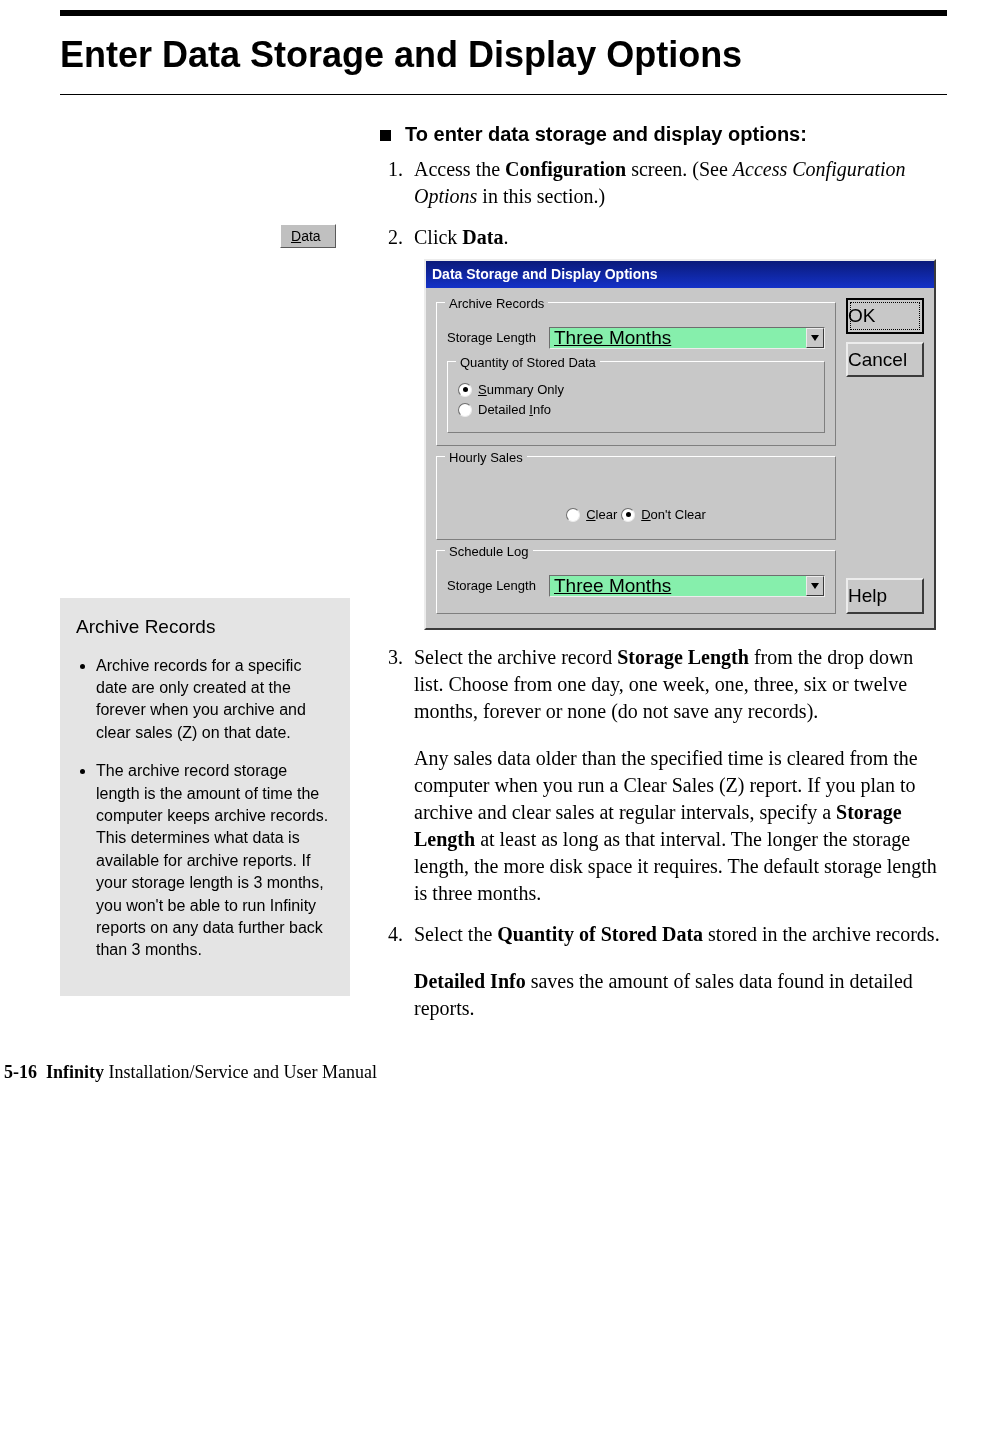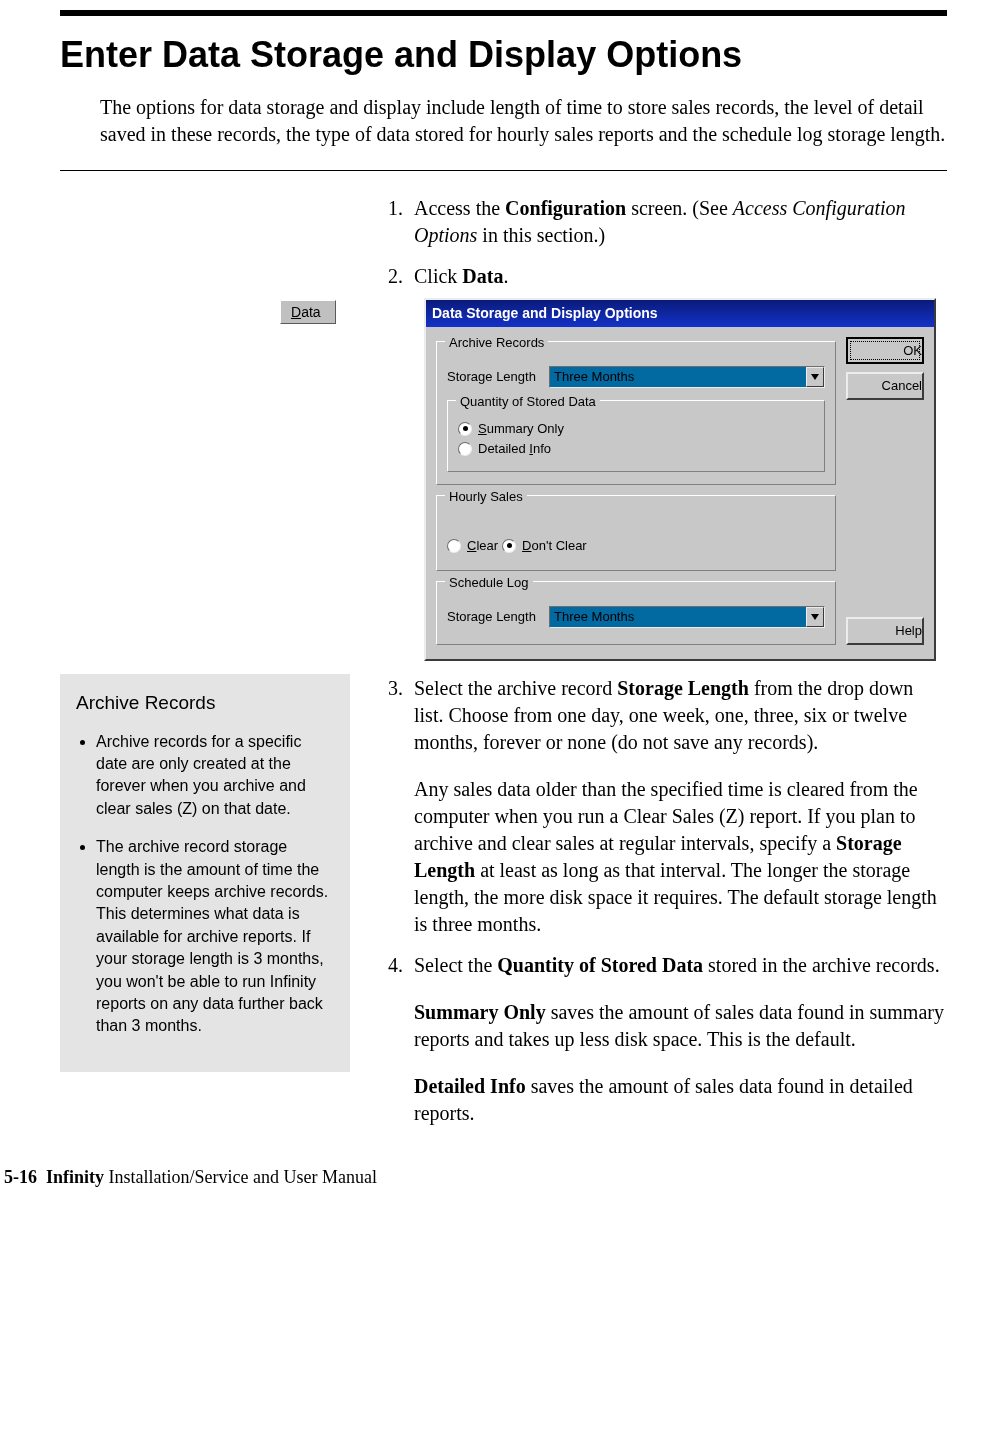--- a/index.html
+++ b/index.html
@@ -146,30 +146,31 @@
     left: 8px;
     background: #c8c8c8;
     padding: 0 4px;
     font-size: 13px;
   }
   .row { display: flex; align-items: center; gap: 6px; margin: 4px 0; }
   .lbl { width: 96px; font-size: 13px; }
   .combo {
     flex: 1;
     display: flex;
-    background: #0369a1;
+    background: #86efac;
     border-top: 1px solid #6e6e6e;
     border-left: 1px solid #6e6e6e;
     border-right: 1px solid #ececec;
     border-bottom: 1px solid #ececec;
     height: 20px;
     align-items: center;
     padding: 0 0 0 4px;
-    font-size: 13px;
+    font-size: 19px;
     position: relative;
+    text-decoration: underline;
   }
   .combo .arrow {
     width: 16px;
     height: 18px;
     background: #c8c8c8;
     border-top: 1px solid #ececec;
     border-left: 1px solid #ececec;
     border-right: 1px solid #3b3b3b;
     border-bottom: 1px solid #3b3b3b;
     margin-left: auto;
@@ -192,30 +193,30 @@
     content: "";
     width: 5px; height: 5px; border-radius: 50%; background: #000;
   }
   .btn {
     background: #c8c8c8;
     border-top: 2px solid #ececec;
     border-left: 2px solid #ececec;
     border-right: 2px solid #3b3b3b;
     border-bottom: 2px solid #3b3b3b;
     padding: 3px 0;
-    text-align: right;
-    font-size: 13px;
+    text-align: left;
+    font-size: 19px;
   }
   .btn.default {
     outline: 1px dotted #000;
     outline-offset: -5px;
     border: 2px solid #000;
   }
   .dlg-right .spacer-flex { flex: 1; }
-  .hourly-radios { display: flex; gap: 4px; margin-top: 18px; }
+  .hourly-radios { display: flex; gap: 4px; margin-top: 26px; justify-content: center; }
   .u { text-decoration: underline; }
 
   
   .sidebar-note {
     background: #e4e4e4;
     padding: 16px 16px 18px 16px;
     font-family: "Comic Sans MS", cursive, sans-serif;
     font-size: 16px;
     line-height: 1.4;
     margin-top: 350px;
@@ -240,41 +241,43 @@
   .footer .fb { font-weight: bold; }
 </style>
 </head>
 <body>
 
 <div class="page">
   <div class="top-rule"></div>
 
   <h1 class="title">Enter Data Storage and Display Options</h1>
 
-  <p class="intro">The options for data storage and display include length of time to store sales records, the level of detail saved in these records, the type of data stored for hourly sales reports and the schedule log storage length.</p>
 
   <hr class="section-rule">
 
   <div class="two-col">
     <div class="left-col">
       <div class="spacer-left-top"></div>
       <span class="data-button">
         <span class="u">D</span><span>ata</span>
       </span>
 
       <div class="sidebar-note">
         <p class="note-title">Archive Records</p>
         <ul>
           <li>Archive records for a specific date are only created at the forever when you archive and clear sales (Z) on that date.</li>
           <li>The archive record storage length is the amount of time the computer keeps archive records. This determines what data is available for archive reports. If your storage length is 3 months, you won't be able to run Infinity reports on any data further back than 3 months.</li>
         </ul>
       </div>
     </div>
 
     <div class="right-col">
+      <div class="proc-heading">
+        <span class="sq"></span><span>To enter data storage and display options:</span>
+      </div>
 
       <ol class="steps">
         <li>
           <span>Access the </span><span class="b">Configuration</span><span> screen. (See </span><span class="ital">Access Configuration Options</span><span> in this section.)</span>
         </li>
         <li>
           <span>Click </span><span class="b">Data</span><span>.</span>
 
           
           <div class="dialog-wrap">
@@ -354,23 +357,20 @@
         <li>
           <span>Select the archive record </span><span class="b">Storage Length</span><span> from the drop down list. Choose from one day, one week, one, three, six or twelve months, forever or none (do not save any records).</span>
           <p class="indent-p">
             <span>Any sales data older than the specified time is cleared from the computer when you run a Clear Sales (Z) report. If you plan to archive and clear sales at regular intervals, specify a </span><span class="b">Storage Length</span><span> at least as long as that interval. The longer the storage length, the more disk space it requires. The default storage length is three months.</span>
           </p>
         </li>
 
         <li>
           <span>Select the </span><span class="b">Quantity of Stored Data</span><span> stored in the archive records.</span>
           <p class="indent-p">
-            <span class="b">Summary Only</span><span> saves the amount of sales data found in summary reports and takes up less disk space. This is the default.</span>
-          </p>
-          <p class="indent-p">
             <span class="b">Detailed Info</span><span> saves the amount of sales data found in detailed reports.</span>
           </p>
         </li>
       </ol>
     </div>
   </div>
 </div>
 
 <div class="footer">
   <span class="fb">5-16</span>&nbsp;&nbsp;<span class="fb">Infinity</span><span> Installation/Service and User Manual</span>

